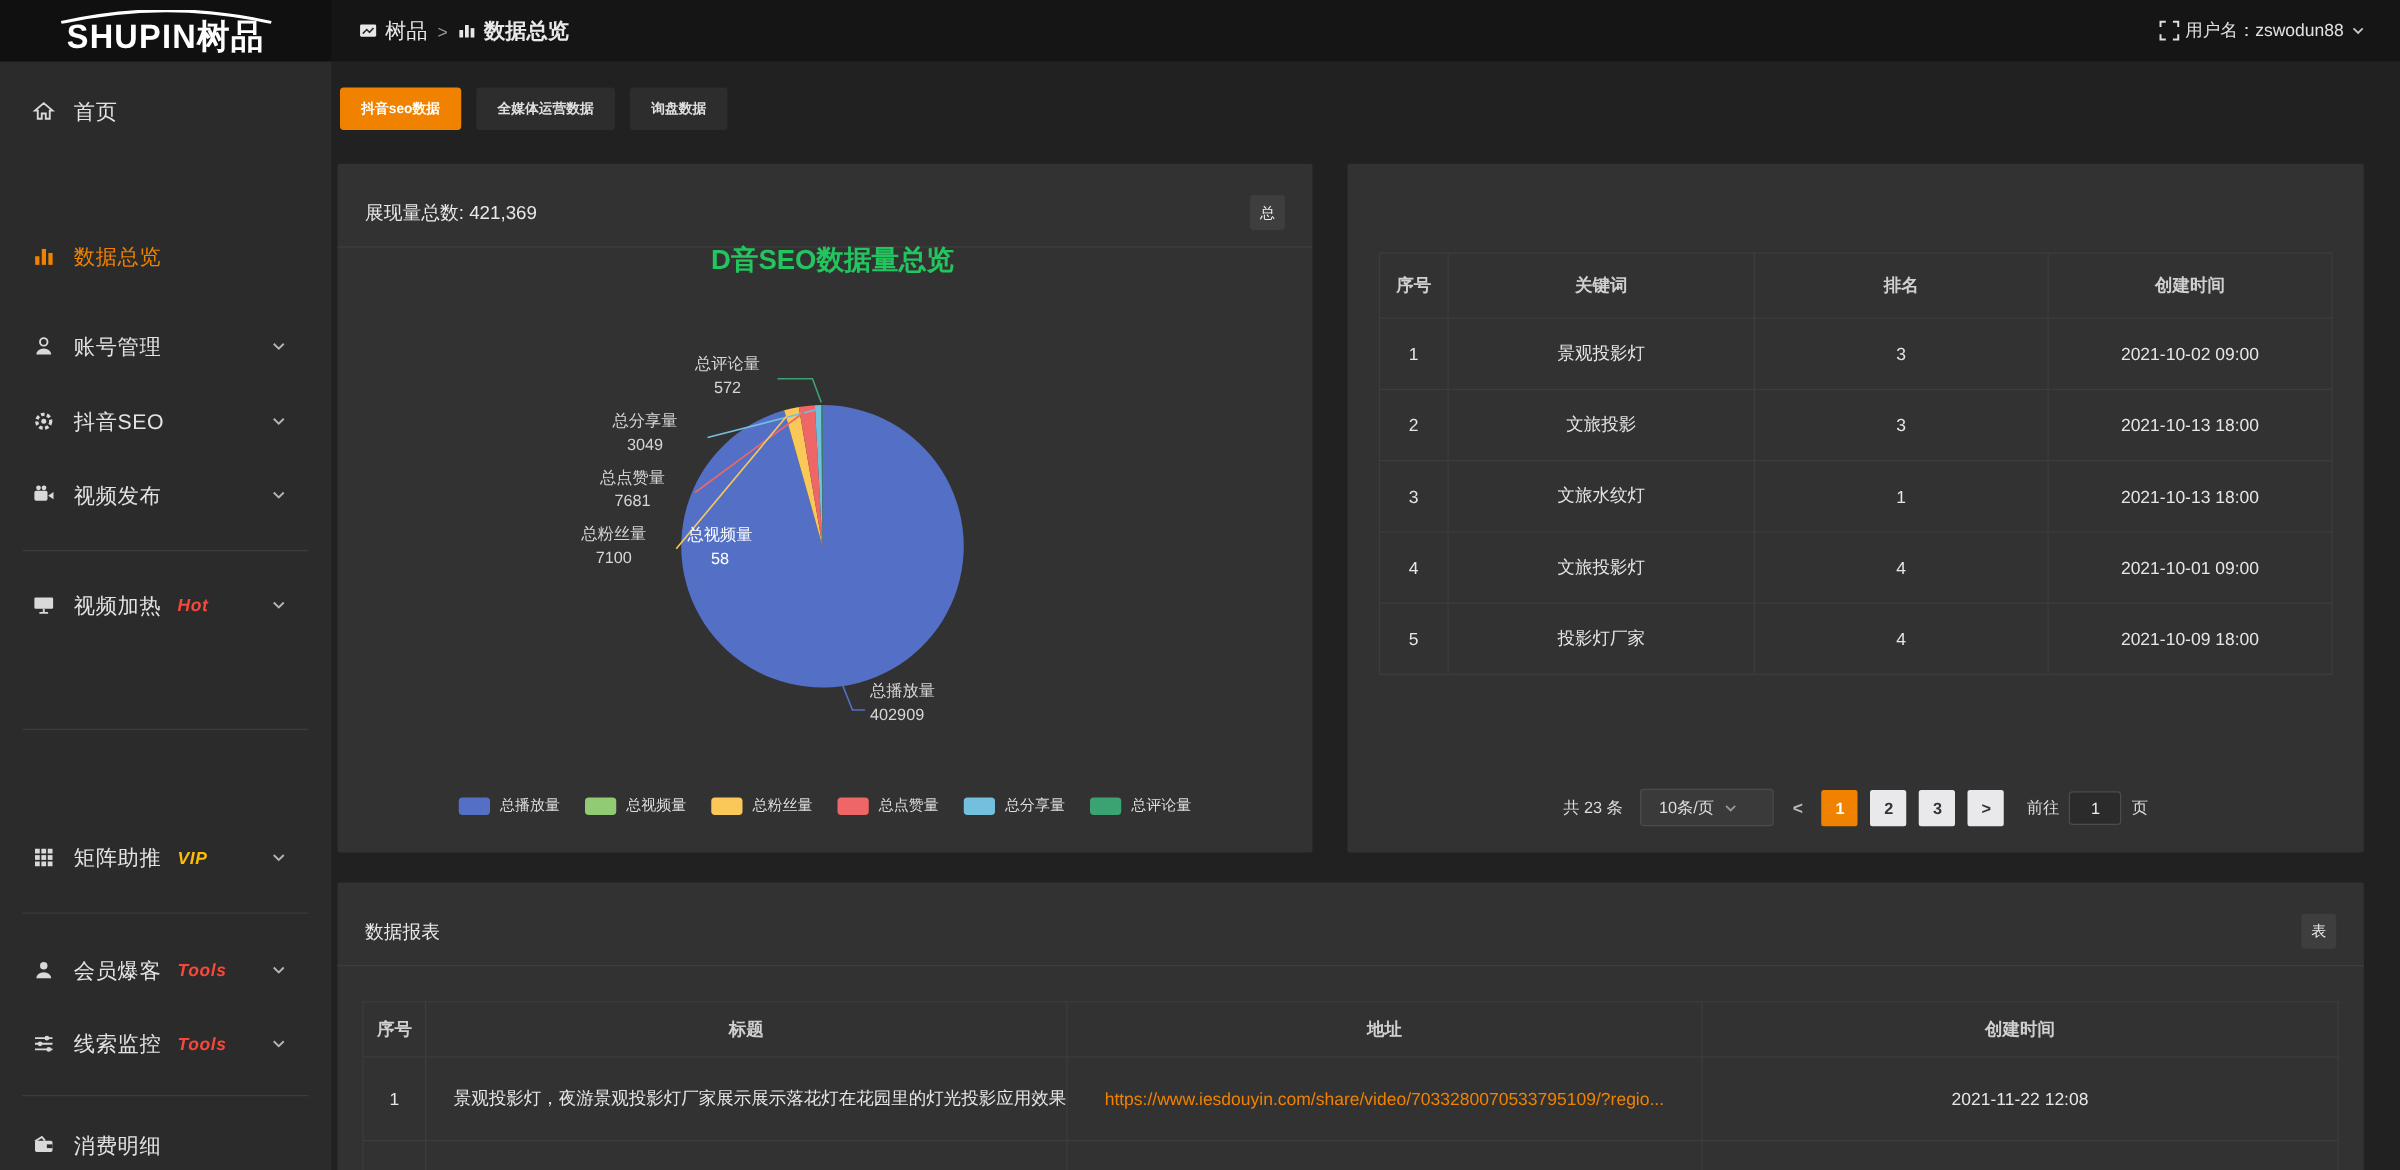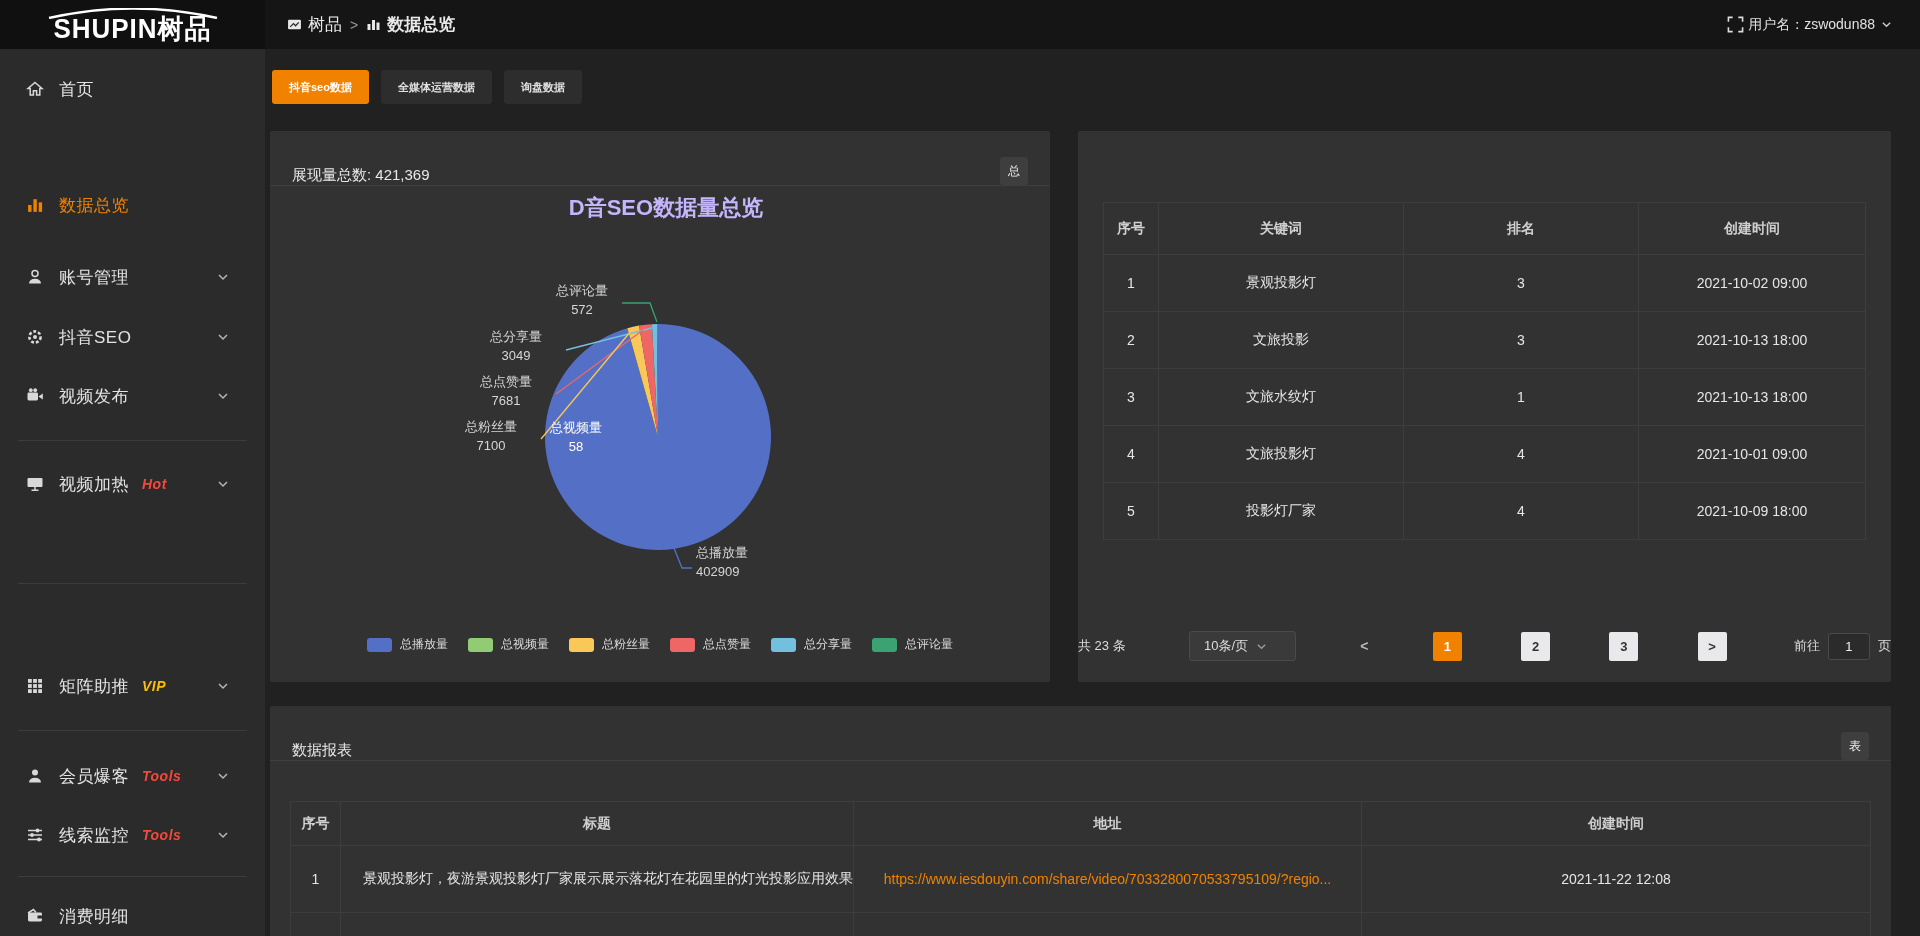--- a/index.html
+++ b/index.html
@@ -31,33 +31,33 @@
   .side-divider { position:absolute; left:18px; width:229px; height:1px; background:#3c3c3c; }
 
   
   .tabs { position:absolute; left:272px; top:70px; display:flex; gap:12px; z-index:10; }
   .tab { height:34px; line-height:34px; padding:0 17px; font-size:11px; font-weight:bold;
     background:#2d2d2d; color:#e0e0e0; border-radius:3px; cursor:pointer; }
   .tab.active { background:#f08200; color:#fff; }
 
   
   .card { position:absolute; background:#323232; border-radius:2px; }
-  .card-head { height:55px; border-bottom:1px solid #3e3e3e; display:flex; align-items:flex-end;
-    justify-content:space-between; padding:0 22px; }
+  .card-head { height:55px; border-bottom:1px solid #3e3e3e; display:flex; align-items:center;
+    justify-content:space-between; padding:0 22px;margin-top:12px; }
   .card-title { font-size:15px; color:#e8e8e8; }
   .card-badge { width:28px; height:28px; line-height:28px; text-align:center; background:#3e3e3e;
     color:#eee; font-size:12px; border-radius:3px; cursor:pointer; }
 
   #overview-card { left:270px; top:131px; width:780px; height:551px; }
   #ranking-card  { left:1078px; top:131px; width:813px; height:551px; }
   #report-card   { left:270px; top:706px; width:1621px; height:420px; }
 
   
   .chart-title { position:absolute; left:0; top:62px; width:780px; text-align:center;
-    font-size:22px; font-weight:600; color:#c4b5fd;padding-left:12px; }
+    font-size:22px; font-weight:600; color:#22c55e;padding-left:12px; }
   #pie-svg { position:absolute; left:0; top:0; }
   .pie-label { position:absolute; font-size:13px; line-height:19px; color:#d6d6d6; z-index:3; }
   #lbl-comment { left:268px; top:150px; width:88px; text-align:center; }
   #lbl-share   { left:200px; top:196px; width:92px; text-align:center; }
   #lbl-like    { left:190px; top:241px; width:92px; text-align:center; }
   #lbl-fans    { left:175px; top:286px; width:92px; text-align:center; }
   #lbl-video   { left:262px; top:287px; width:88px; text-align:center; color:#ffffff; }
   #lbl-play    { left:426px; top:412px; width:110px; text-align:left; }
   #legend { position:absolute; left:0; top:505px; width:780px; display:flex; justify-content:center;
     align-items:center; gap:20px; }
@@ -80,21 +80,21 @@
   #report-table th { height:44px; }
   #report-table td { height:67px; }
   #report-table th:nth-child(1), #report-table td:nth-child(1) { width:50px; }
   #report-table th:nth-child(2), #report-table td:nth-child(2) { width:513px; }
   #report-table th:nth-child(3), #report-table td:nth-child(3) { width:508px; }
   #report-table td:nth-child(2) { text-align:left; padding:0 22px; white-space:nowrap; overflow:hidden; max-width:469px; }
   .cell-link { color:#f08200; cursor:pointer; }
 
   
   .pagination { position:absolute; left:0; top:500px; width:813px; display:flex; align-items:center;
-    justify-content:space-between; gap:10px; font-size:13px; color:#dddddd; }
+    justify-content:center; gap:10px; font-size:13px; color:#dddddd; }
   .pg-total { margin-right:4px; }
   .page-size { position:relative; height:30px; line-height:28px; padding:0 28px 0 14px; background:#3a3a3a;
     border:1px solid #4b4b4b; border-radius:3px; cursor:pointer; color:#ddd; display:flex; align-items:center; gap:8px; }
   .pg-prev { color:#b9b9b9; font-weight:bold; font-size:14px; padding:0 5px; cursor:default; }
   .pg-btn { min-width:29px; height:29px; line-height:29px; text-align:center; background:#e9e9eb;
     color:#333; border-radius:2px; font-weight:600; cursor:pointer; font-size:13px; }
   .pg-btn.active { background:#f08200; color:#fff; }
   .goto-wrap { display:flex; align-items:center; gap:8px; margin-left:8px; }
   .goto-input { width:42px; height:27px; background:#2b2b2b; border:1px solid #4b4b4b; color:#eee;
     text-align:center; border-radius:3px; font-size:13px; font-family:inherit; }

